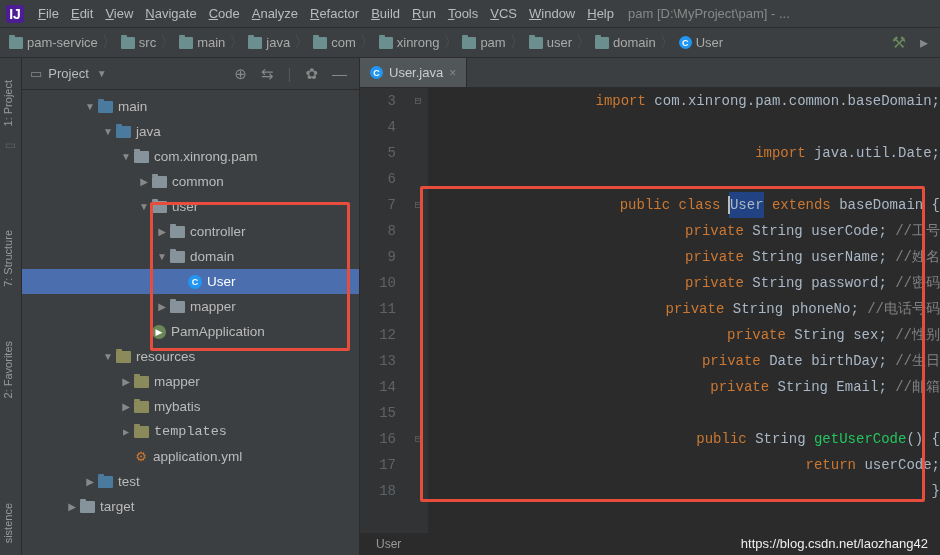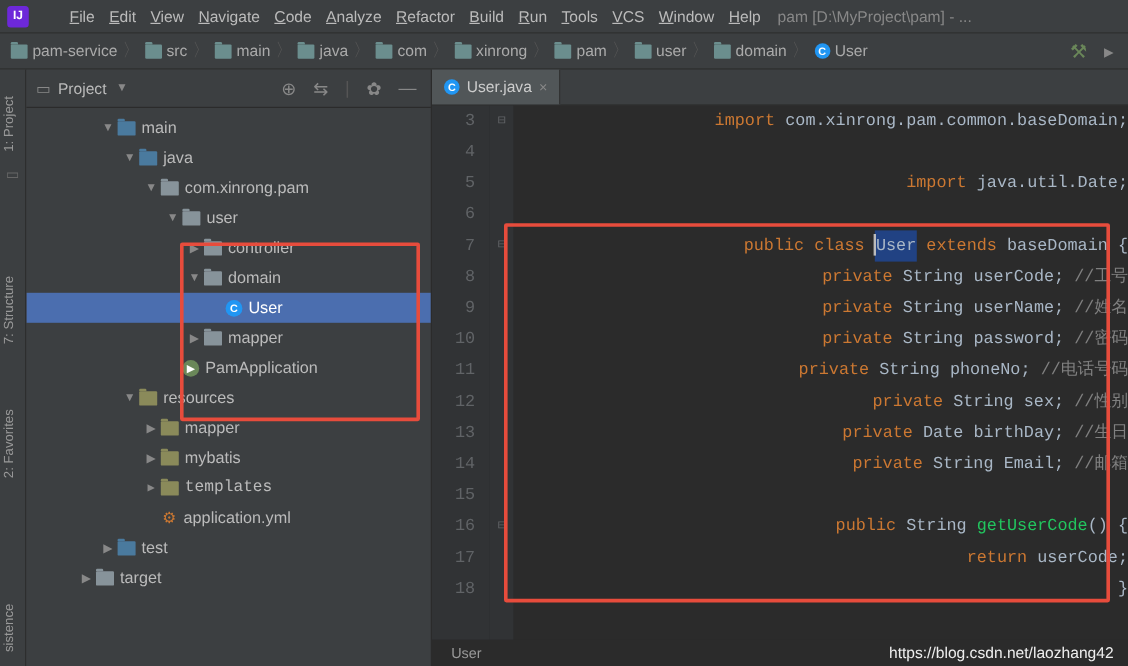--- a/index.html
+++ b/index.html
@@ -16,25 +16,25 @@
   .menubar {
     display: flex;
     align-items: center;
     height: 28px;
     padding: 0 6px;
     background: #3c3f41;
     border-bottom: 1px solid #2b2b2b;
   }
   .menubar .logo {
     width: 18px; height: 18px;
-    background: #6d28d9;
+    background: #4c1d95;
     border-radius: 3px;
     margin-right: 8px;
     display: flex; align-items: center; justify-content: center;
-    font-size: 10px; color: #fff; font-weight: bold;
+    font-size: 14px; color: #fff; font-weight: bold;
   }
   .menubar .item {
     padding: 0 6px;
     color: #bbbbbb;
     cursor: pointer;
   }
   .menubar .item u { text-decoration: underline; }
   .menubar .path { color: #888; margin-left: 8px; }
   .breadcrumbs {
     display: flex;
@@ -216,21 +216,21 @@
     font-size: 13px;
     font-family: Arial;
     pointer-events: none;
   }
 </style>
 </head>
 <body>
 
 <div class="menubar">
   <div class="logo">IJ</div>
-  <div id="menu-items" style="display: flex; margin-left: 20px;">
+  <div id="menu-items" style="display: flex;">
       <span class="item"><u>F</u>ile</span>
       <span class="item"><u>E</u>dit</span>
       <span class="item"><u>V</u>iew</span>
       <span class="item"><u>N</u>avigate</span>
       <span class="item"><u>C</u>ode</span>
       <span class="item"><u>A</u>nalyze</span>
       <span class="item"><u>R</u>efactor</span>
       <span class="item"><u>B</u>uild</span>
       <span class="item"><u>R</u>un</span>
       <span class="item"><u>T</u>ools</span>
@@ -331,20 +331,25 @@
         </div>
         <div class="tree-row" style="padding-left: 80px;">
           <span class="arrow open"></span>
           <span class="folder src"></span>
           <span>java</span>
         </div>
         <div class="tree-row" style="padding-left: 98px;">
           <span class="arrow open"></span>
           <span class="folder pkg"></span>
           <span>com.xinrong.pam</span>
+        </div>
+        <div class="tree-row" style="padding-left: 116px;">
+          <span class="arrow closed"></span>
+          <span class="folder pkg"></span>
+          <span>common</span>
         </div>
         <div class="tree-row" style="padding-left: 116px;">
           <span class="arrow open"></span>
           <span class="folder pkg"></span>
           <span>user</span>
         </div>
         <div class="tree-row" style="padding-left: 134px; align-items: center;">
           <span class="arrow closed"></span>
           <span class="folder pkg"></span>
           <span>controller</span>

